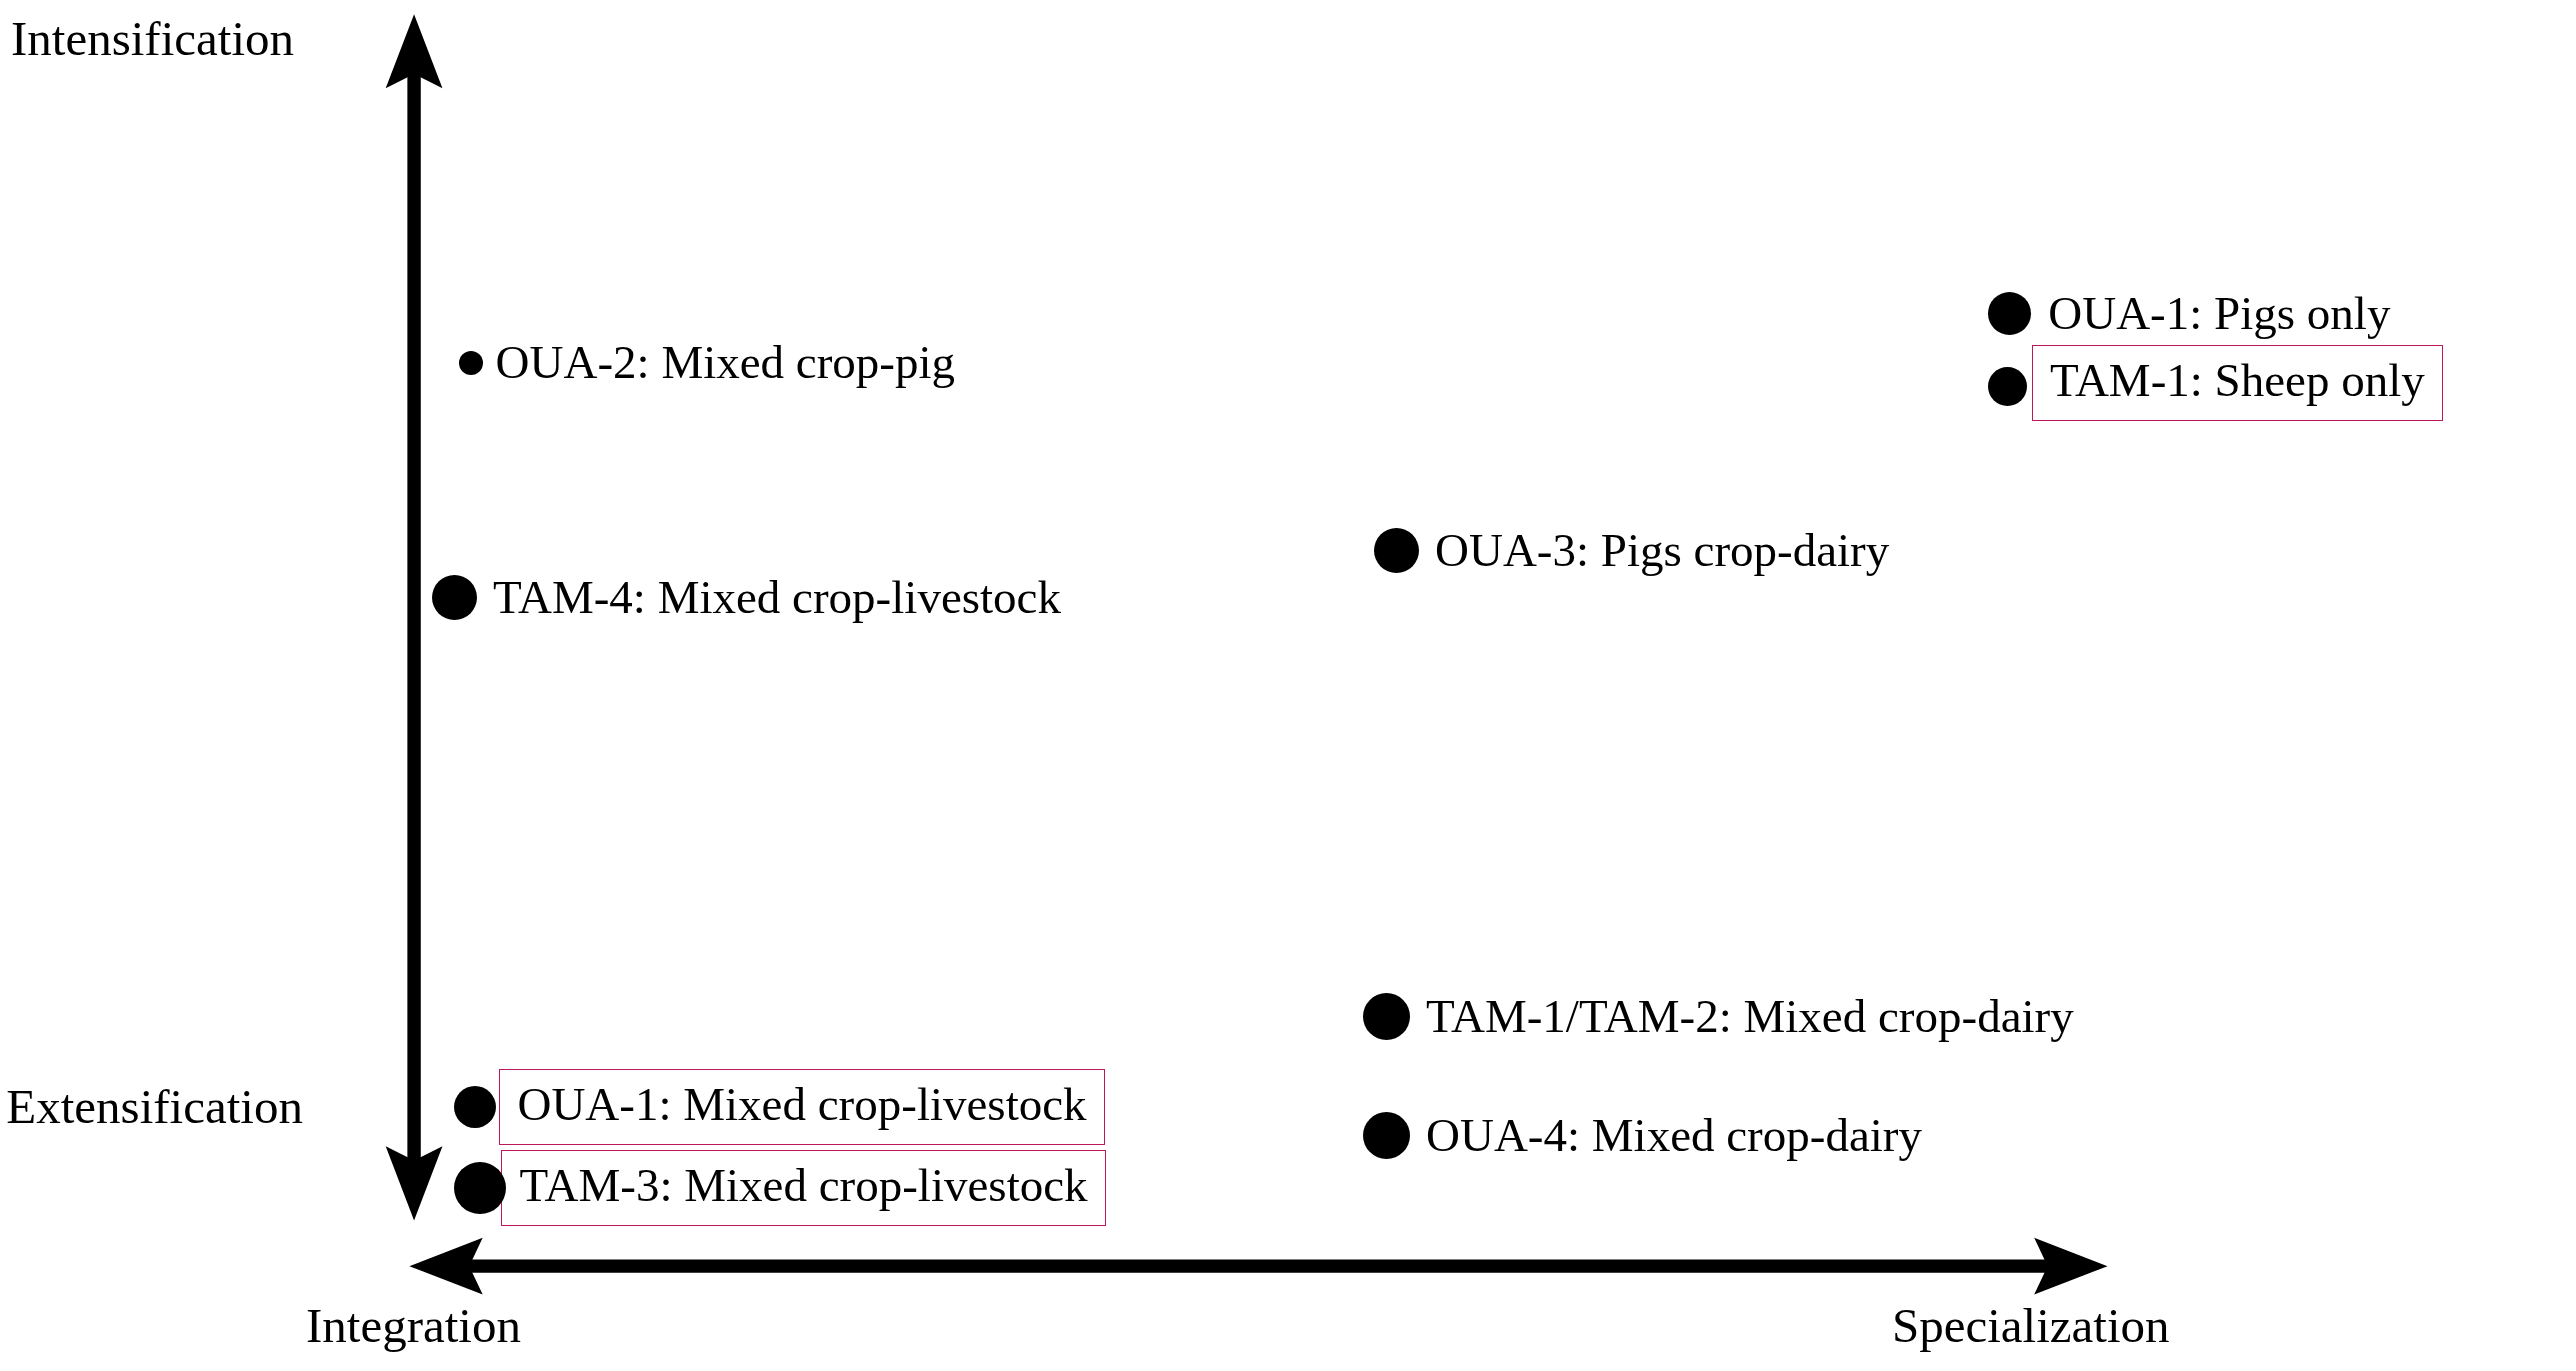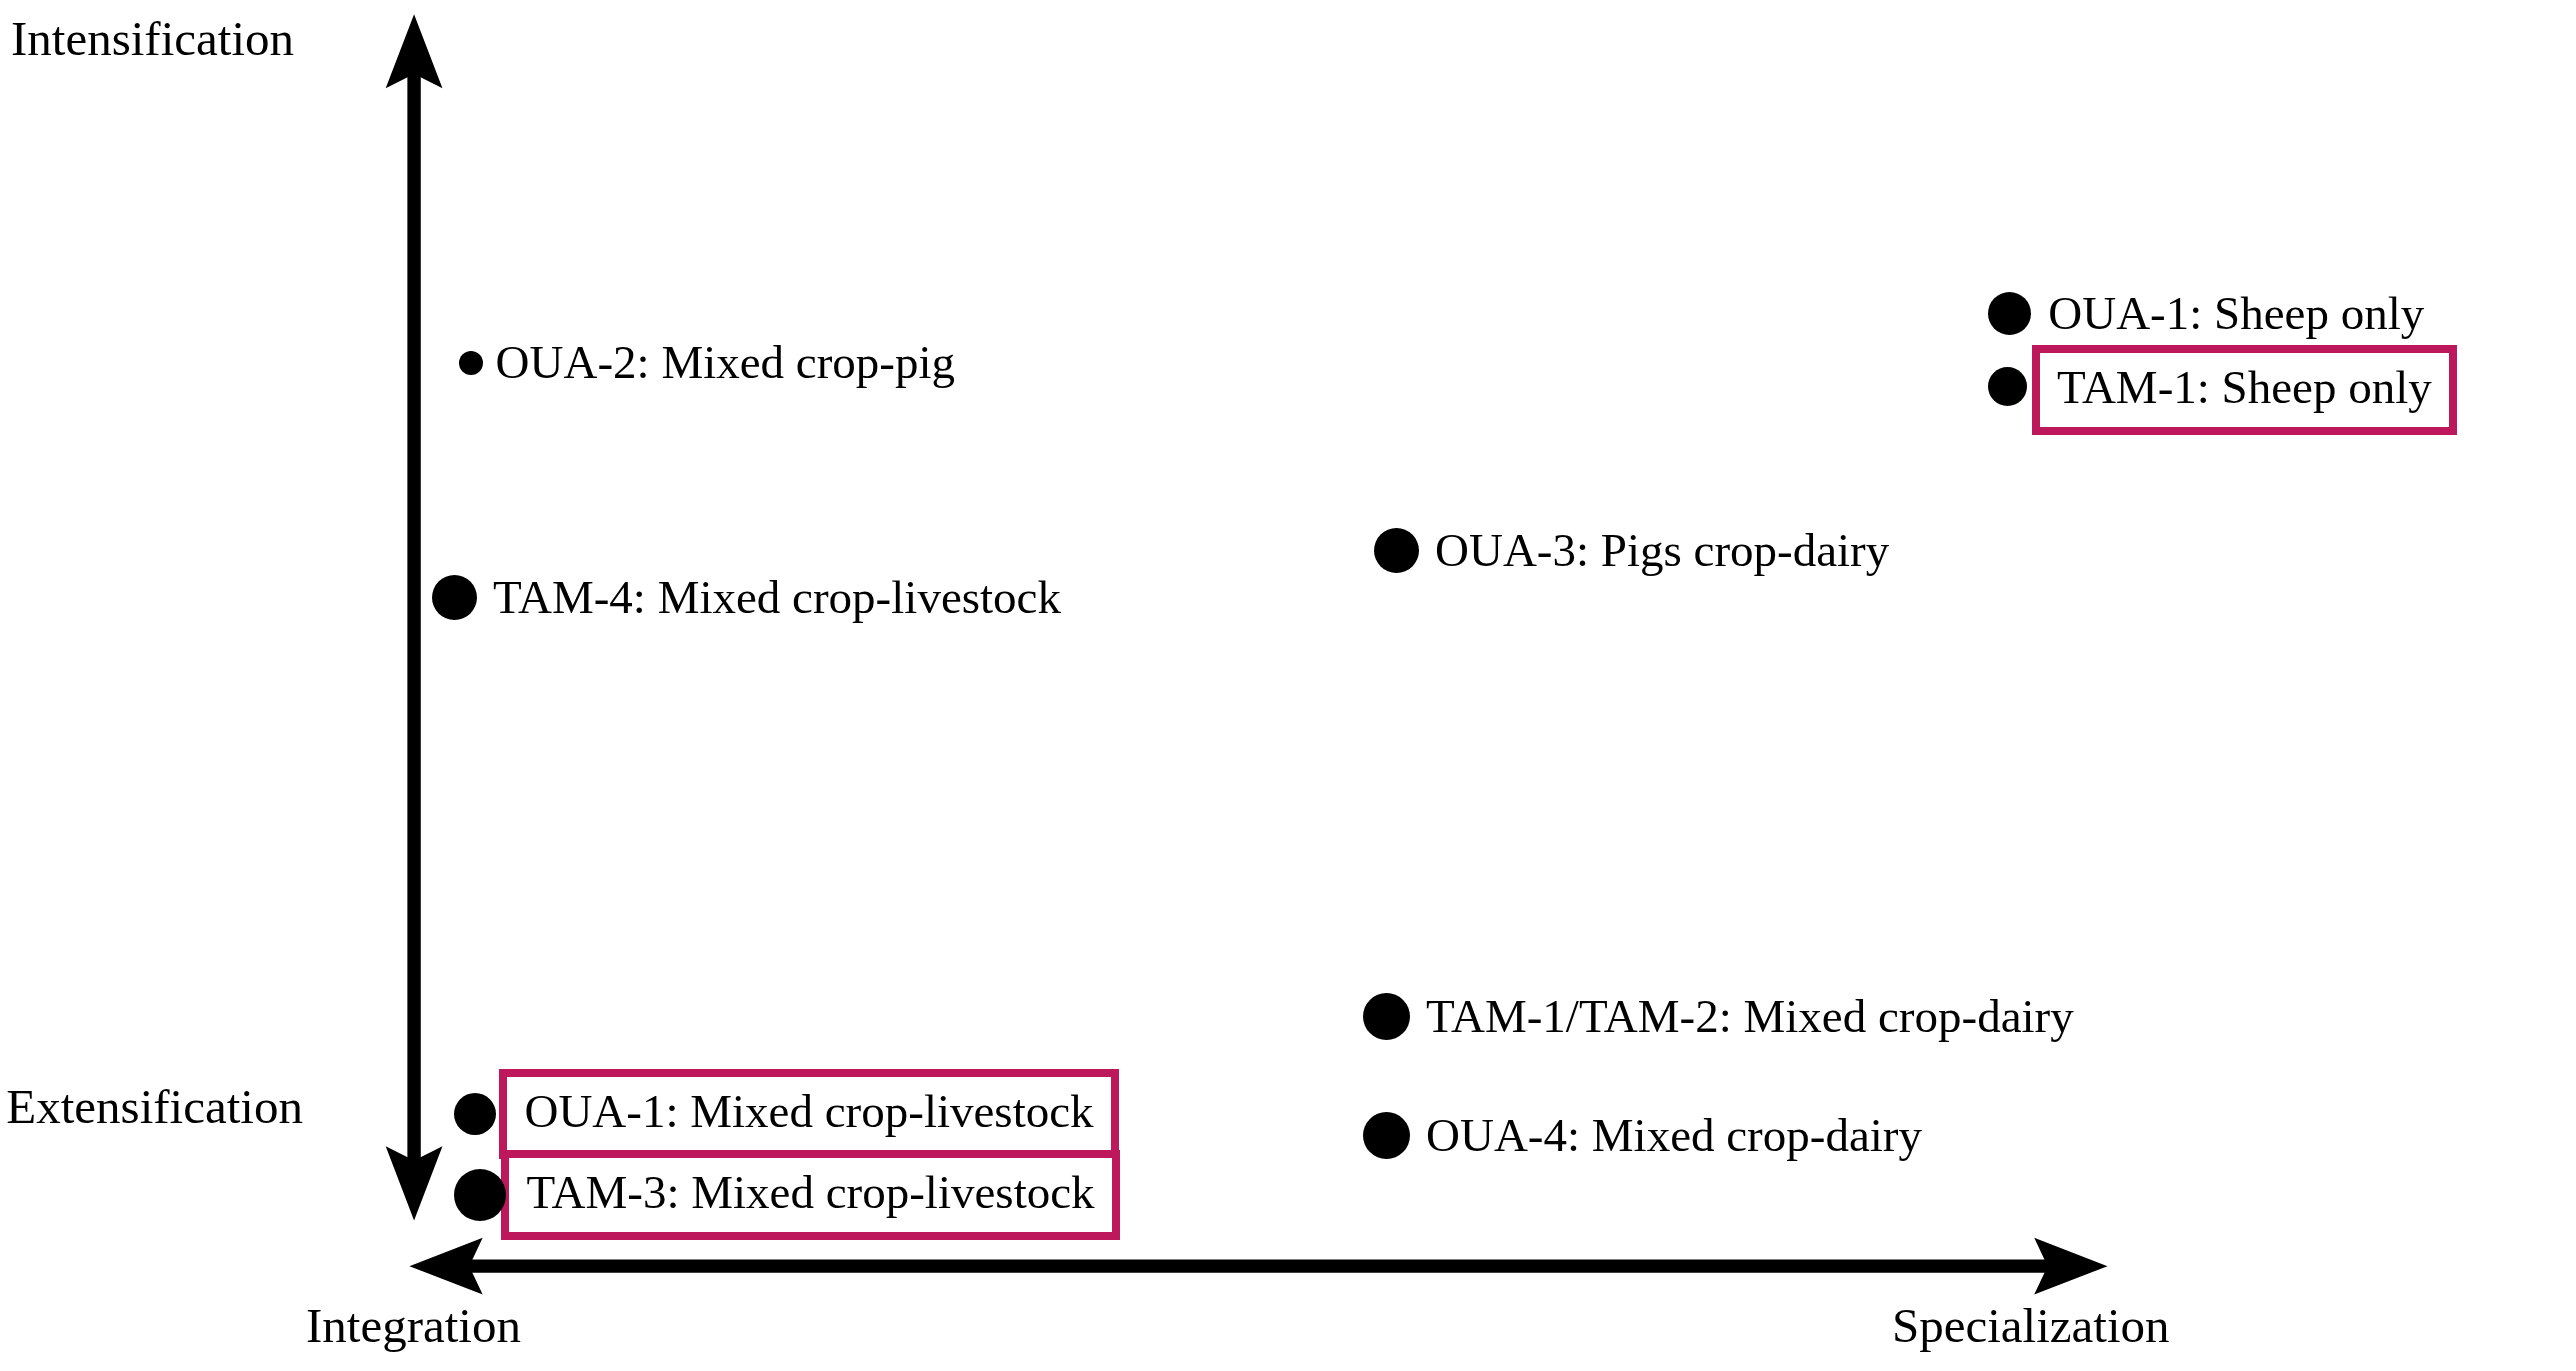--- a/index.html
+++ b/index.html
@@ -51,21 +51,21 @@
     background: #000000;
     flex: 0 0 auto;
   }
   .point-label {
     font-size: 47px;
     line-height: 1;
     white-space: nowrap;
     color: #000;
   }
   .point-label.boxed {
-    border: 8px solid #be185d;
+    border: 1px solid #be185d;
     padding: 11px 17.3px 16px 17.3px;
     background: #ffffff;
     line-height: 1;
   }
 
   
   #pt-oua2      { left: 459px;  top: 339px;  }
   #pt-oua2 .dot { width: 24px;  height: 24px; margin-right: 12.6px; }
 
   #pt-tam4      { left: 432px;  top: 574px; justify-content: flex-end;  }
@@ -130,21 +130,21 @@
     <span class="point-label">TAM-4: Mixed crop-livestock</span>
   </div>
 
   <div class="point" id="pt-oua3">
     <span class="dot"></span>
     <span class="point-label">OUA-3: Pigs crop-dairy</span>
   </div>
 
   <div class="point" id="pt-oua1-pigs">
     <span class="dot"></span>
-    <span class="point-label">OUA-1: Sheep only</span>
+    <span class="point-label">OUA-1: Pigs only</span>
   </div>
 
   <div class="point" id="pt-tam1-sheep">
     <span class="dot"></span>
     <span class="point-label boxed">TAM-1: Sheep only</span>
   </div>
 
   <div class="point" id="pt-tam12">
     <span class="dot"></span>
     <span class="point-label">TAM-1/TAM-2: Mixed crop-dairy</span>

